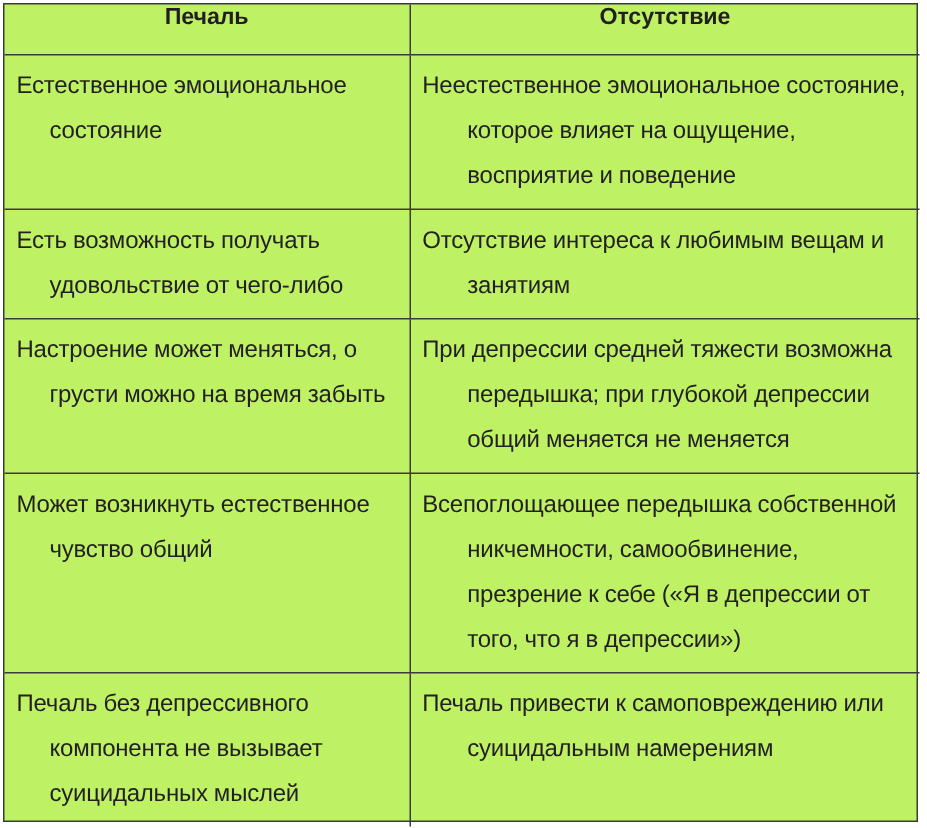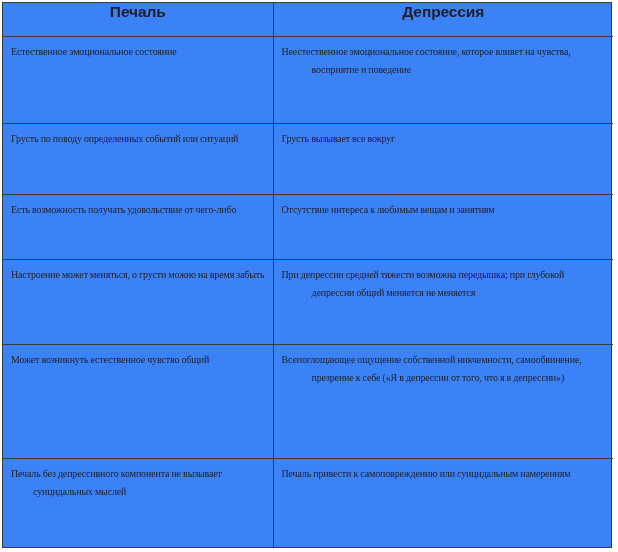--- a/index.html
+++ b/index.html
@@ -15,21 +15,21 @@
     overflow: hidden;
   }
   .table-wrap {
     position: absolute;
     left: 2px;
     top: 2px;
     width: 610px;
     height: 546px;
     box-sizing: border-box;
     border: 1.5px solid #3a3a3a;
-    background: #3b82f6;
+    background: #bef264;
   }
   table.compare {
     border-collapse: collapse;
     width: 100%;
     height: 100%;
     table-layout: fixed;
   }
   table.compare col.c1 { width: 270px; }
   table.compare col.c2 { width: 340px; }
 
@@ -48,33 +48,32 @@
     height: 33px;
     text-align: center;
     vertical-align: middle;
     font-weight: bold;
     font-size: 15.5px;
     letter-spacing: -0.1px;
   }
   thead th .hdr-text { display: inline-block; }
 
   td .cell {
-    font-size: 10px;
-    line-height: 18px;
+    font-size: 16px;
+    line-height: 30px;
     letter-spacing: -0.15px;
     padding: 6px 7px 6px 8px;
     text-indent: 0;
     padding-left: 8px;
     
     padding-inline-start: 30px;
     text-indent: -22px;
     word-spacing: -0.2px;
     -webkit-hyphens: manual;
     hyphens: manual;
-    font-family: Liberation Serif, serif;
   }
   td.right .cell {
     padding-inline-start: 38px;
     text-indent: -30px;
   }
 
   
   tr.r0 td { height: 76px; }
   tr.r1 td { height: 62px; }
   tr.r2 td { height: 67px; }
@@ -91,39 +90,31 @@
     <colgroup>
       <col class="c1">
       <col class="c2">
     </colgroup>
     <thead>
       <tr>
         <th>
           <span class="hdr-text">Печаль</span>
         </th>
         <th>
-          <span class="hdr-text">Депрессия</span>
+          <span class="hdr-text">Отсутствие</span>
         </th>
       </tr>
     </thead>
     <tbody>
       <tr class="r0">
         <td class="left">
           <div class="cell">Естественное эмоциональное состояние</div>
         </td>
         <td class="right">
-          <div class="cell">Неестественное эмоциональное состояние, которое влияет на чувства, восприятие и поведение</div>
-        </td>
-      </tr>
-      <tr class="r1">
-        <td class="left">
-          <div class="cell">Грусть по поводу определенных событий или ситуаций</div>
-        </td>
-        <td class="right">
-          <div class="cell">Грусть вызывает все вокруг</div>
+          <div class="cell">Неестественное эмоциональное состояние, которое влияет на ощущение, восприятие и поведение</div>
         </td>
       </tr>
       <tr class="r3">
         <td class="left">
           <div class="cell">Есть возможность получать удовольствие от чего-либо</div>
         </td>
         <td class="right">
           <div class="cell">Отсутствие интереса к любимым вещам и занятиям</div>
         </td>
       </tr>
@@ -133,21 +124,21 @@
         </td>
         <td class="right">
           <div class="cell">При депрессии средней тяжести возможна передышка; при глубокой депрессии общий меняется не меняется</div>
         </td>
       </tr>
       <tr class="r5">
         <td class="left">
           <div class="cell">Может возникнуть естественное чувство общий</div>
         </td>
         <td class="right">
-          <div class="cell">Всепоглощающее ощущение собственной никчемности, самообвинение, презрение к себе («Я в депрессии от того, что я в депрессии»)</div>
+          <div class="cell">Всепоглощающее передышка собственной никчемности, самообвинение, презрение к себе («Я в депрессии от того, что я в депрессии»)</div>
         </td>
       </tr>
       <tr class="r6">
         <td class="left">
           <div class="cell">Печаль без депрессивного компонента не вызывает суицидальных мыслей</div>
         </td>
         <td class="right">
           <div class="cell">Печаль привести к самоповреждению или суицидальным намерениям</div>
         </td>
       </tr>

